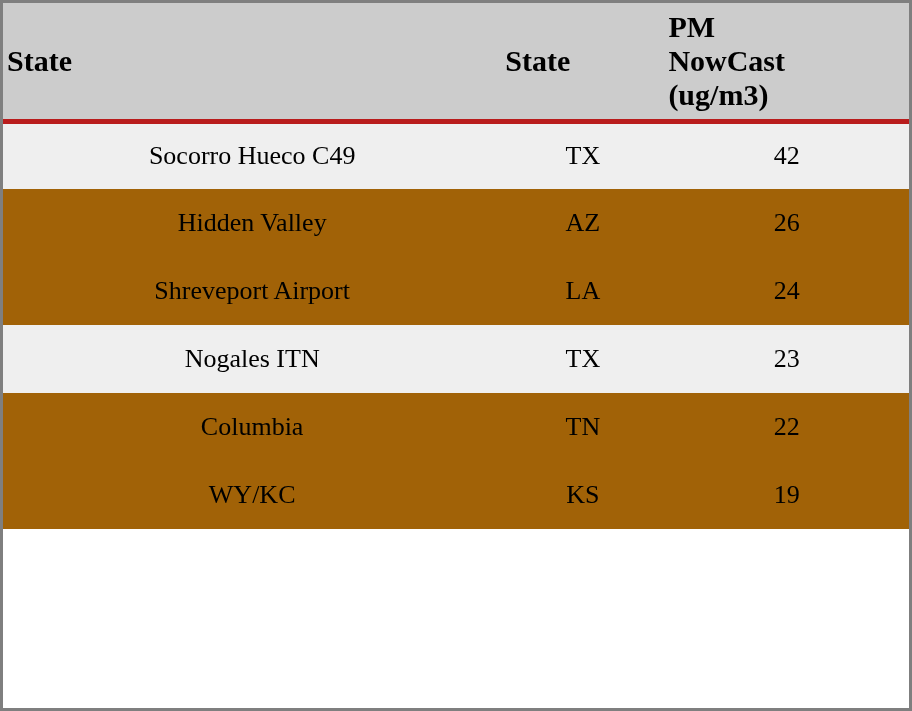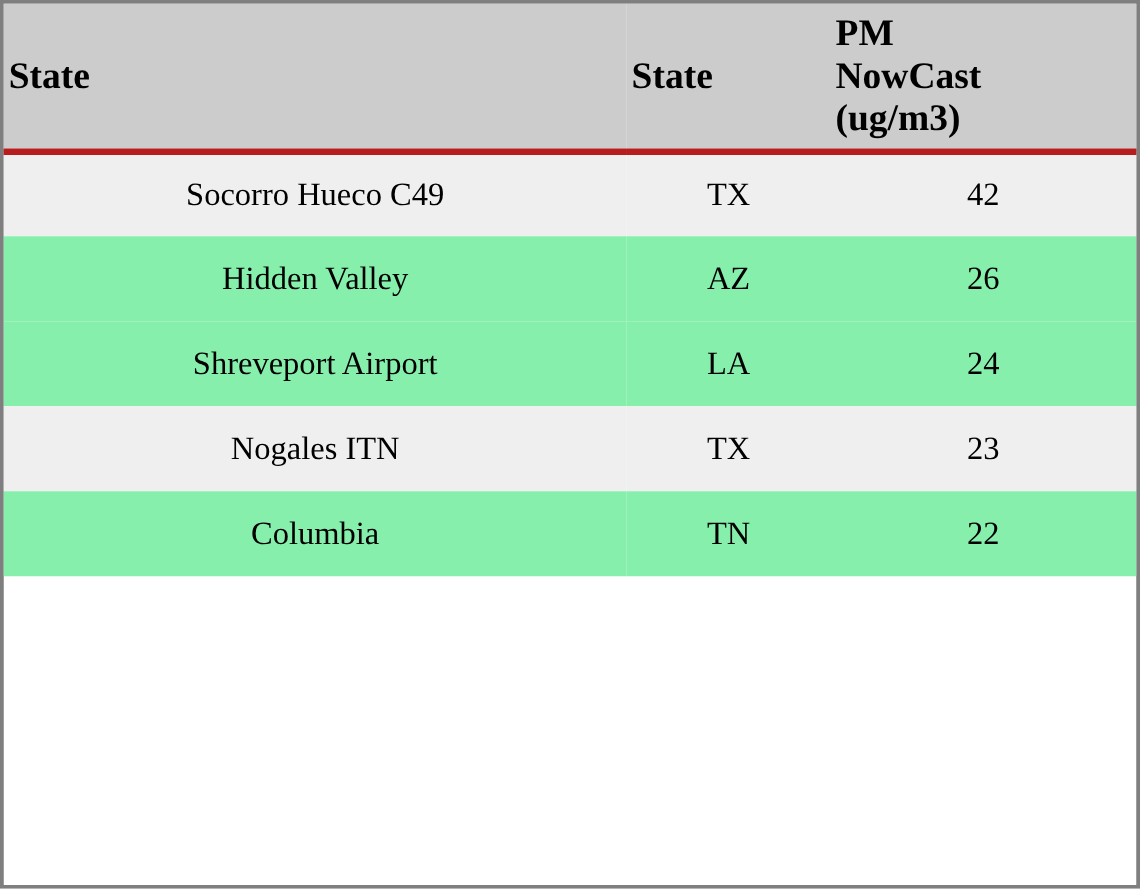--- a/index.html
+++ b/index.html
@@ -50,21 +50,21 @@
     vertical-align: middle;
     height: 68px;
     padding: 0 20px;
     border: none;
     box-sizing: border-box;
   }
   table.data-table tbody tr.row-odd {
     background: #efefef;
   }
   table.data-table tbody tr.row-even {
-    background: #86efac;
+    background: #a16207;
   }
   col.col-site { width: 55%; }
   col.col-state { width: 18%; }
   col.col-value { width: 27%; }
 </style>
 </head>
 <body>
 
 <div class="table-wrap">
   <table class="data-table">
@@ -107,15 +107,20 @@
       <tr class="row-odd">
         <td>Nogales ITN</td>
         <td>TX</td>
         <td>23</td>
       </tr>
       <tr class="row-even">
         <td>Columbia</td>
         <td>TN</td>
         <td>22</td>
       </tr>
+      <tr class="row-even">
+        <td>WY/KC</td>
+        <td>KS</td>
+        <td>19</td>
+      </tr>
     </tbody>
   </table>
 </div>
 
 </body></html>

